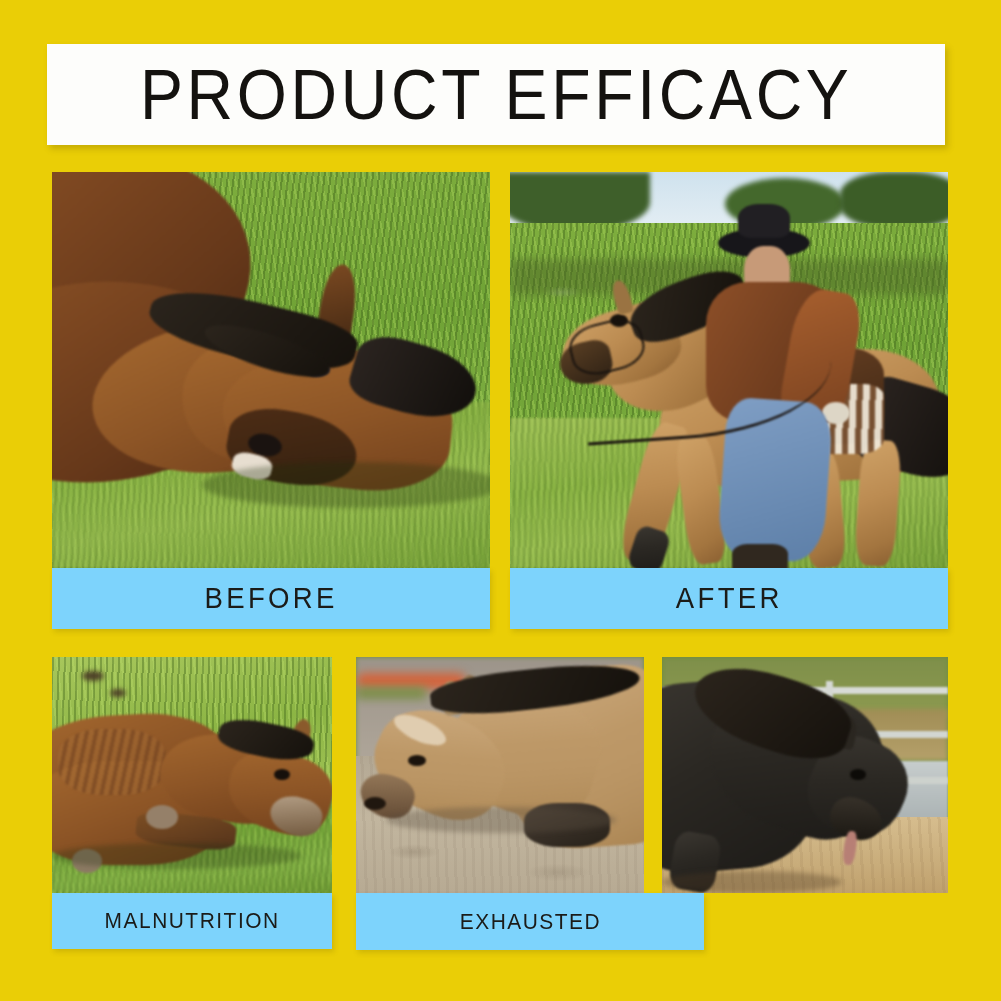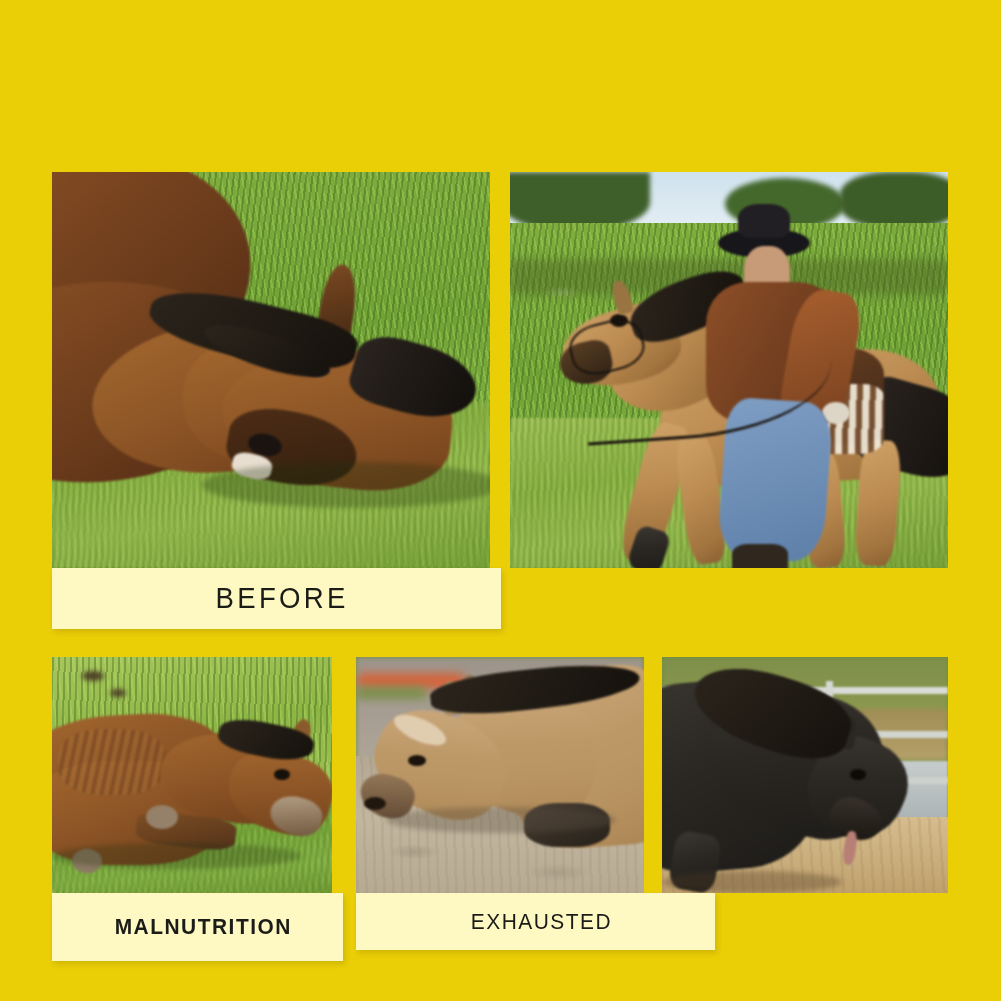--- a/index.html
+++ b/index.html
@@ -22,37 +22,36 @@
     font-size:70px;line-height:1;color:#14120F;
     letter-spacing:4px;font-weight:400;
     transform:scaleX(.92);transform-origin:center;
     white-space:nowrap;
   }
 
   
   .panel{position:absolute;overflow:hidden;}
   .photo{position:absolute;inset:0;overflow:hidden;background:#6d8f3a;}
   .cap{
-    position:absolute;background:#fef9c3;
+    position:absolute;background:#7dd3fc;
     display:flex;align-items:center;justify-content:center;
     box-shadow:2px 3px 5px rgba(120,100,0,.22);
-    padding-left:11px;
   }
   .cap span{color:#1b1b18;white-space:nowrap;}
 
   
   #p-before{left:52px;top:172px;width:438px;height:396px;}
   #c-before{left:52px;top:568px;width:438px;height:61px;}
   #p-after{left:510px;top:172px;width:438px;height:396px;}
   #c-after{left:510px;top:568px;width:438px;height:61px;}
   .cap-top span{font-size:29px;letter-spacing:3.5px;transform:scaleX(.95);}
 
   
   #p-mal{left:52px;top:657px;width:280px;height:236px;}
-  #c-mal{left:52px;top:893px;width:280px;height:68px;font-weight:bold;}
+  #c-mal{left:52px;top:893px;width:280px;height:56px;}
   #p-exh{left:356px;top:657px;width:288px;height:236px;}
   #c-exh{left:356px;top:893px;width:348px;height:57px;}
   #p-vom{left:662px;top:657px;width:286px;height:236px;}
   #c-vom{left:662px;top:893px;width:286px;height:57px;}
   .cap-bot span{font-size:22px;letter-spacing:1.6px;transform:scaleX(.95);}
 
   
   .lyr{position:absolute;}
   .sky{background:linear-gradient(#cfe2ee,#e6eff4);}
   .grass-a{
@@ -94,20 +93,23 @@
   .mane{background:linear-gradient(120deg,#2c251d,#15110c);}
   .tail{background:linear-gradient(100deg,#2b2420,#120f0c);}
 
   .el{border-radius:50%;}
 </style>
 </head>
 <body>
 
 <div class="stage">
 
+  <div class="title-bar">
+    <div class="title-text">PRODUCT EFFICACY</div>
+  </div>
 
   <div class="panel" id="p-before">
     <div class="photo">
       <div class="lyr grass-a" style="inset:0;"></div>
       <div class="lyr grass-b blur-s" style="left:0;top:58%;width:100%;height:42%;opacity:.85;"></div>
 
       <div class="lyr bay el blur-s" style="left:-130px;top:-18px;width:330px;height:250px;transform:rotate(-12deg);"></div>
       <div class="lyr bay el blur-s" style="left:-120px;top:110px;width:330px;height:200px;transform:rotate(-4deg);"></div>
       <div class="lyr bay-l el blur-s" style="left:40px;top:150px;width:260px;height:150px;transform:rotate(-6deg);"></div>
 
@@ -164,20 +166,23 @@
       <div class="lyr blur-s" style="left:234px;top:74px;width:46px;height:56px;border-radius:42%;background:#c79a78;"></div>
       <div class="lyr blur-s" style="left:196px;top:110px;width:140px;height:140px;border-radius:30% 36% 22% 26%;background:linear-gradient(120deg,#8d4f28,#5c3118);"></div>
       <div class="lyr blur-s" style="left:278px;top:118px;width:66px;height:132px;border-radius:40% 30% 30% 22%;background:linear-gradient(150deg,#a75f2e,#7a4220);transform:rotate(10deg);"></div>
       <div class="lyr el blur-s" style="left:312px;top:230px;width:28px;height:22px;background:#ddd6c6;"></div>
       <div class="lyr blur-s" style="left:212px;top:228px;width:106px;height:160px;border-radius:22% 26% 30% 28%;background:linear-gradient(160deg,#7f9ec4,#5d7fa8);transform:rotate(4deg);"></div>
       <div class="lyr blur-s" style="left:222px;top:372px;width:56px;height:36px;border-radius:28%;background:#30281f;"></div>
 
       <div class="lyr blur-s" style="left:74px;top:152px;width:248px;height:110px;border-bottom:3px solid #1a1410;border-radius:0 0 60% 0;transform:rotate(-4deg);"></div>
       <div class="lyr blur-s" style="left:60px;top:150px;width:70px;height:46px;border:2px solid #17120e;border-radius:40%;transform:rotate(-14deg);"></div>
     </div>
+  </div>
+  <div class="cap cap-top" id="c-after">
+    <span>AFTER</span>
   </div>
 
   <div class="panel" id="p-mal">
     <div class="photo">
       <div class="lyr grass-b" style="inset:0;"></div>
       <div class="lyr grass-a blur-s" style="left:0;top:55%;width:100%;height:45%;opacity:.9;"></div>
       <div class="lyr el blur-m" style="left:30px;top:14px;width:22px;height:10px;background:#4e4228;"></div>
       <div class="lyr el blur-m" style="left:58px;top:32px;width:16px;height:8px;background:#4e4228;"></div>
 
       <div class="lyr bay-l blur-s" style="left:-34px;top:58px;width:210px;height:112px;border-radius:46% 40% 40% 46%;transform:rotate(-3deg);"></div>

